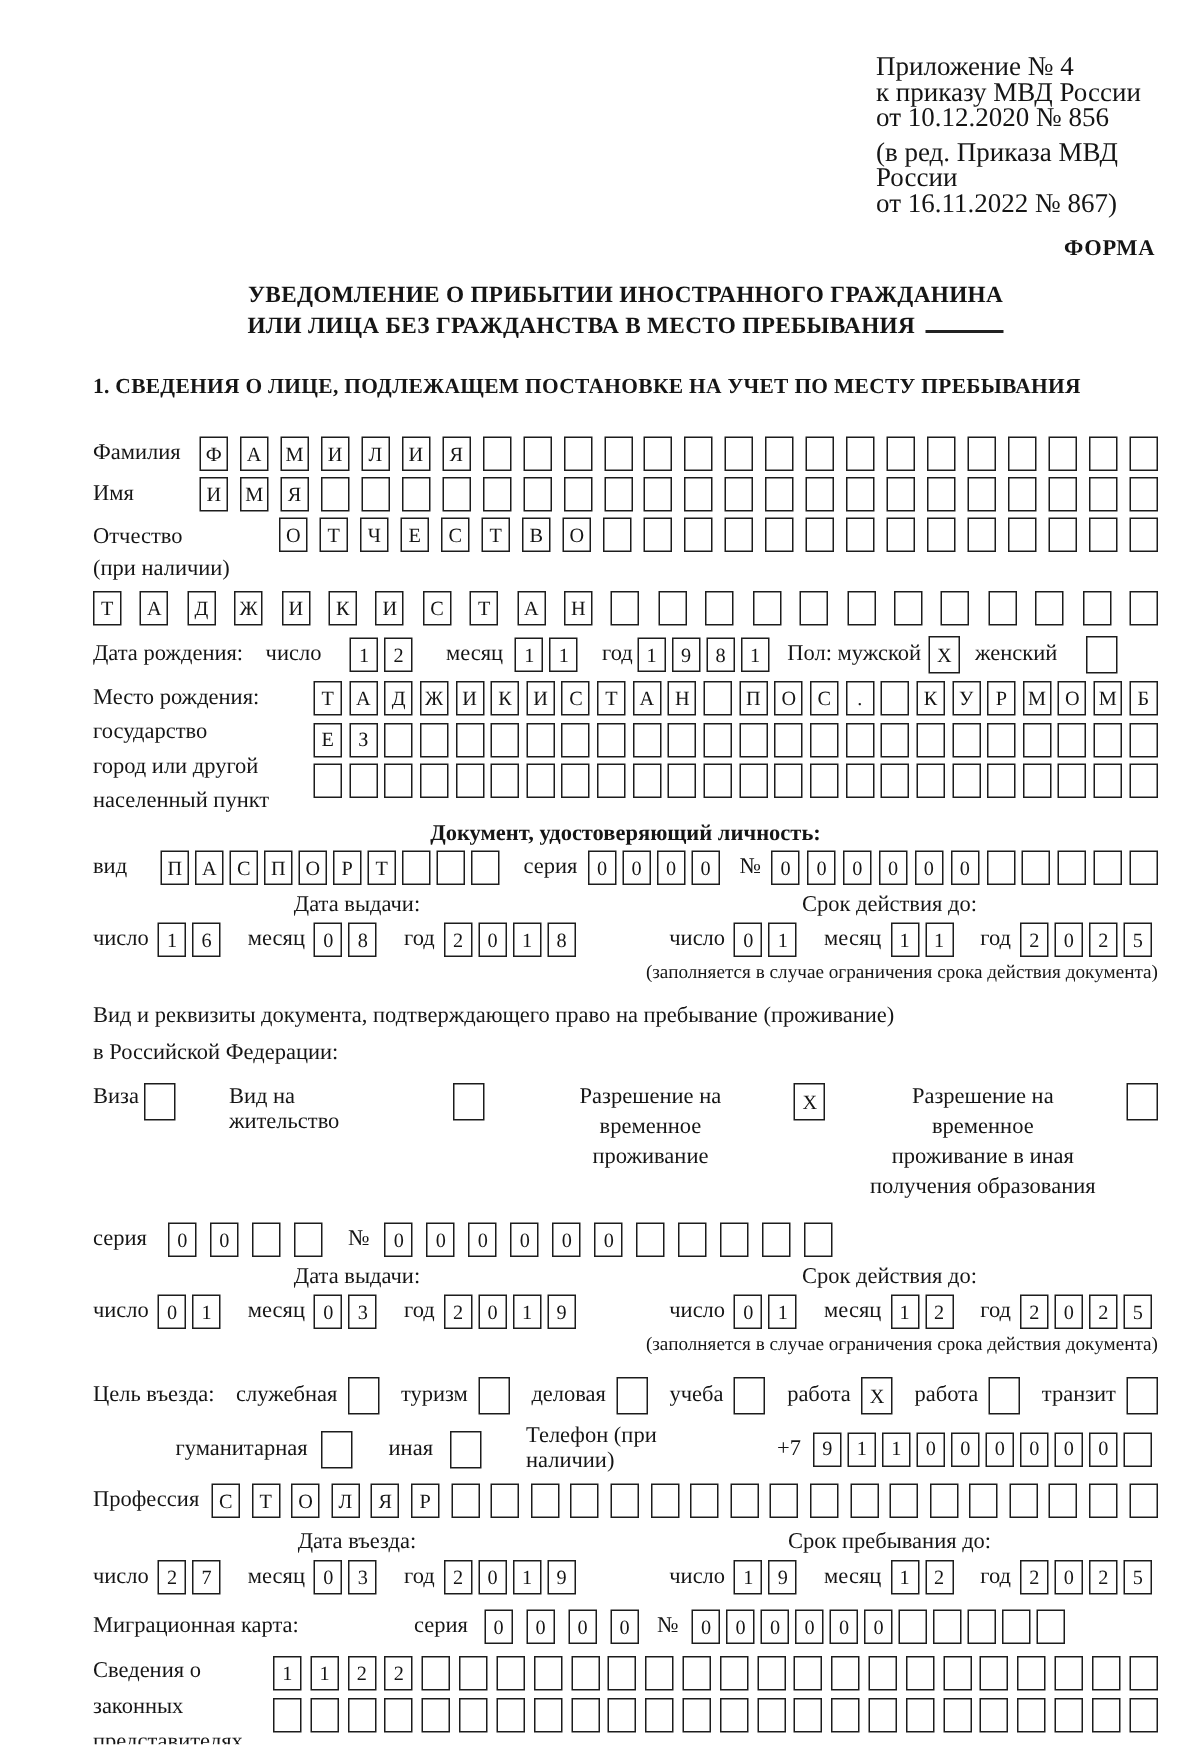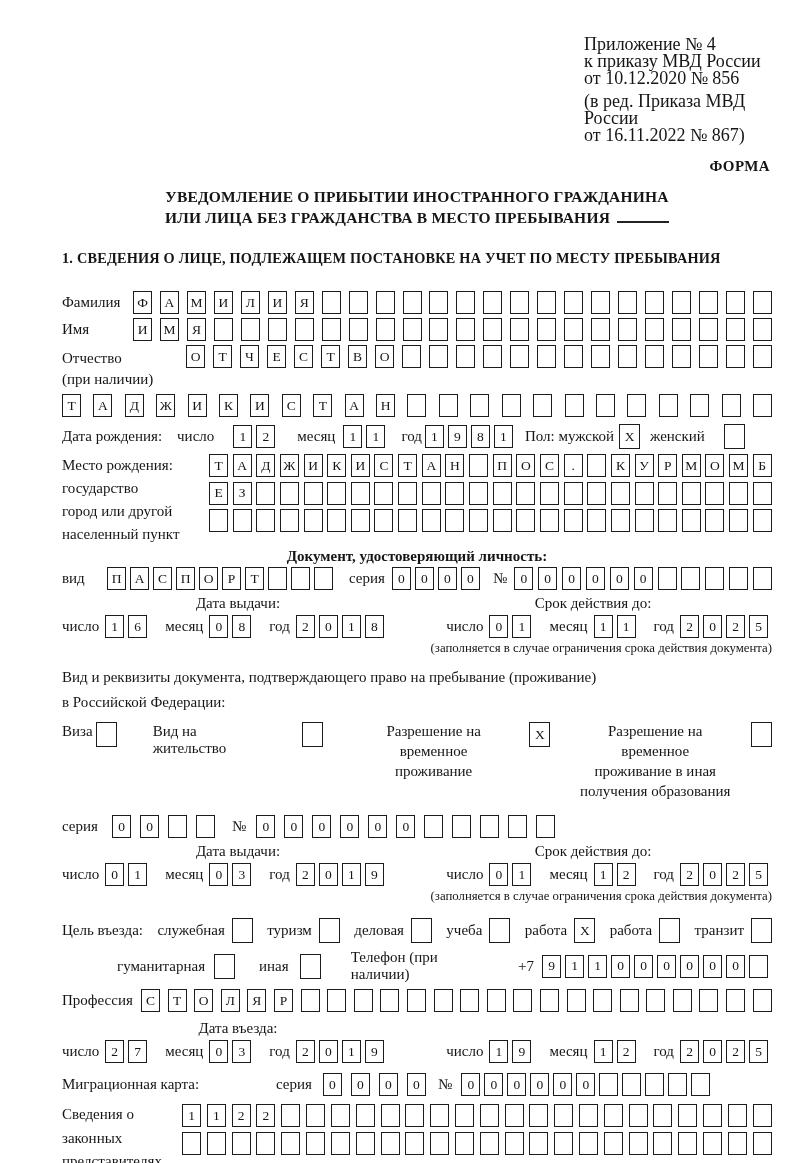--- a/index.html
+++ b/index.html
@@ -613,20 +613,21 @@
         <span class="cell"></span>
         <span class="cell"></span>
         <span class="cell"></span>
         <span class="cell"></span>
         <span class="cell"></span>
       </span>
   </div>
 
   <div class="dheads" style="margin-top:8px">
     <span class="dh-left">Дата въезда:</span>
+    <span class="dh-right">Срок пребывания до:</span>
   </div>
   <div class="drow">
     <span class="dhalf">
       <span class="dlabel">число</span>
       <span class="cells tight dcells">
           <span class="cell">2</span>
           <span class="cell">7</span>
         </span>
       <span class="dlabel">месяц</span>
       <span class="cells tight dcells">

